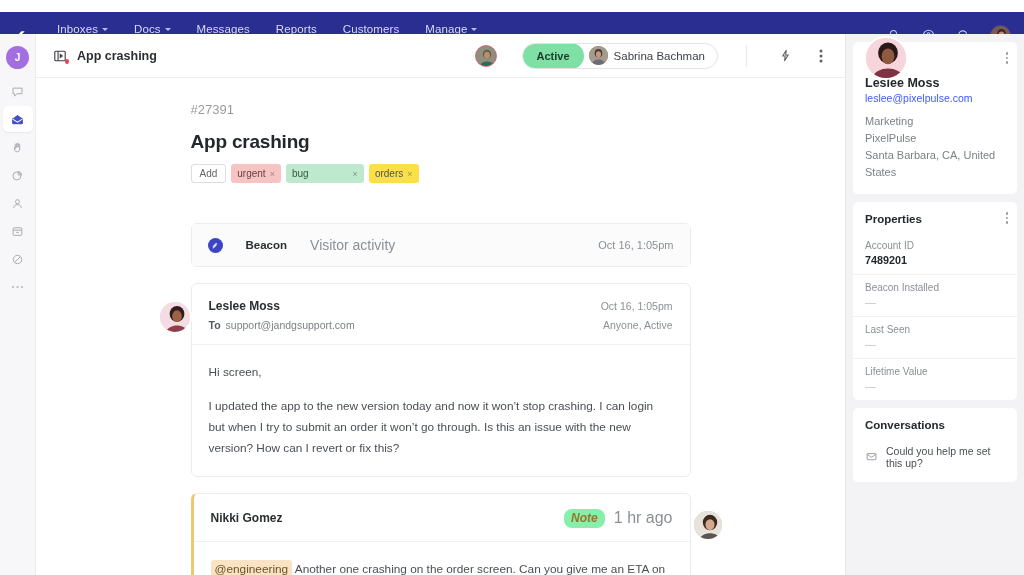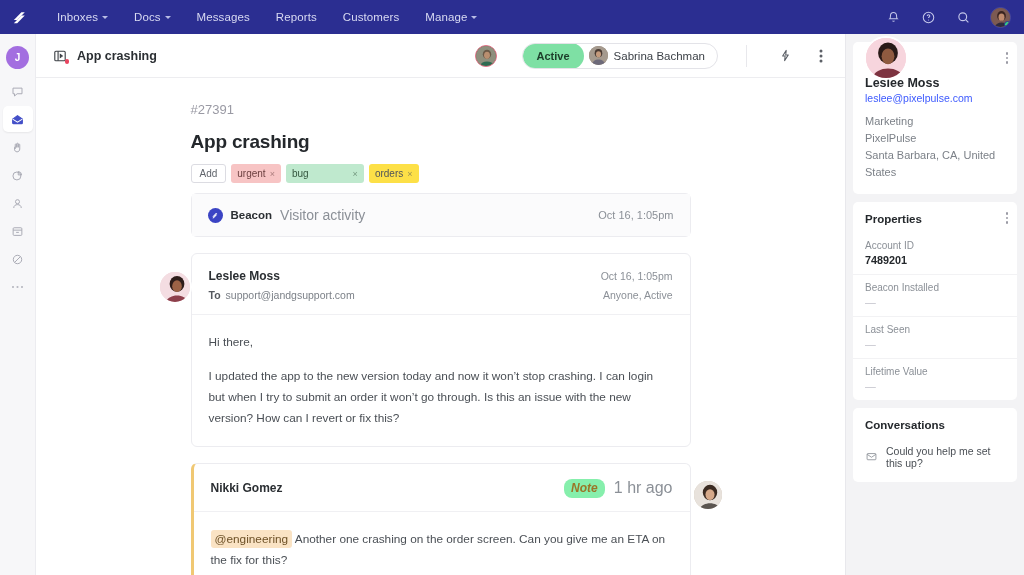--- a/index.html
+++ b/index.html
@@ -7,23 +7,23 @@
     width: 1024px; height: 575px;
     font-family: "Liberation Sans", sans-serif;
     background: #ffffff;
     overflow: hidden;
     -webkit-font-smoothing: antialiased;
   }
   .app { position: relative; width: 1024px; height: 575px; }
 
   
   .topnav {
-    position: absolute; top: 0; left: 0; width: 1024px; height: 34px;
+    position: absolute; top: 12px; left: 0; width: 1024px; height: 34px;
     background: #2b2e91;
-    display: flex; align-items: center;
+    display: flex; align-items: flex-end;
   }
   .logo-mark {
     margin-left: 10px; margin-right: 14px; width: 20px; height: 20px;
     display: flex; align-items: center; justify-content: center;
   }
   .nav-items { display: flex; align-items: center; gap: 0; }
   .nav-item {
     color: #d8daf2; font-size: 11.5px; padding: 0 13px; height: 34px;
     display: flex; align-items: center; gap: 4px; cursor: pointer;
     letter-spacing: .1px;
@@ -109,37 +109,37 @@
 
   
   .thread {
     position: absolute; top: 78px; left: 36px; width: 809px; height: 497px;
     background: #fff; overflow: hidden; padding: 24px 0 0 0;
   }
   .thread-inner { width: 500px; margin: 0 auto; }
   .ticket-num { font-size: 13px; color: #9a9aa4; margin-bottom: 14px; }
   .ticket-title { font-size: 19px; font-weight: bold; color: #24282c; margin-bottom: 11px;
                   letter-spacing: -.2px; }
-  .tags { display: flex; gap: 5px; margin-bottom: 10px; }
+  .tags { display: flex; gap: 5px; margin-bottom: 40px; }
   .tag {
     font-size: 10px; border-radius: 3px; padding: 4px 6px;
     display: flex; align-items: center; gap: 4px; cursor: pointer;
   }
   .tag .x { font-size: 9px; opacity: .55; }
   .tag-add { background: #fff; border: 1px solid #dcdce2; color: #60646b; padding: 3px 8px; }
   .tag-urgent { background: #f7c4c4; color: #6d4040; }
   .tag-bug { background: #bfe9ce; color: #35563f; gap: 44px; }
   .tag-orders { background: #fde047; color: #4f545a; }
 
   .card {
     border: 1px solid #ececf0; border-radius: 6px; background: #fff;
     margin-bottom: 16px;
   }
   .beacon-row {
-    display: flex; align-items: center; padding: 13px 16px; gap: 8px;
+    display: flex; align-items: center; padding: 13px 16px; gap: 23px;
     background: #fbfbfc;
   }
   .beacon-logo {
     width: 15px; height: 15px; border-radius: 50%; background: #3b44c4;
     display: flex; align-items: center; justify-content: center;
   }
   .beacon-name { font-size: 11.5px; font-weight: bold; color: #2b2f33; }
   .beacon-sub { font-size: 14px; color: #8b9097; }
   .beacon-time { margin-left: auto; font-size: 11px; color: #8b9097; }
 
@@ -447,21 +447,21 @@
             <span class="msg-from">Leslee Moss</span>
             <span class="msg-time">Oct 16, 1:05pm</span>
           </div>
           <div class="msg-line2">
             <span class="msg-to-label">To</span>
             <span class="msg-to">support@jandgsupport.com</span>
             <span class="msg-state">Anyone, Active</span>
           </div>
         </div>
         <div class="msg-body">
-          <p>Hi there,</p>
+          <p>Hi screen,</p>
           <p>I updated the app to the new version today and now it won’t stop crashing. I can login but when I try to submit an order it won’t go through. Is this an issue with the new version? How can I revert or fix this?</p>
         </div>
       </div>
 
       <div class="note-card">
         <div class="note-avatar-out">
           <svg width="32" height="32" viewBox="0 0 24 24">
             <rect width="24" height="24" fill="#e8e2dc"></rect>
             <ellipse cx="12" cy="8.6" rx="5.4" ry="5.8" fill="#3b2b22"></ellipse>
             <ellipse cx="12" cy="10.2" rx="3.4" ry="4.1" fill="#d6a98a"></ellipse>

